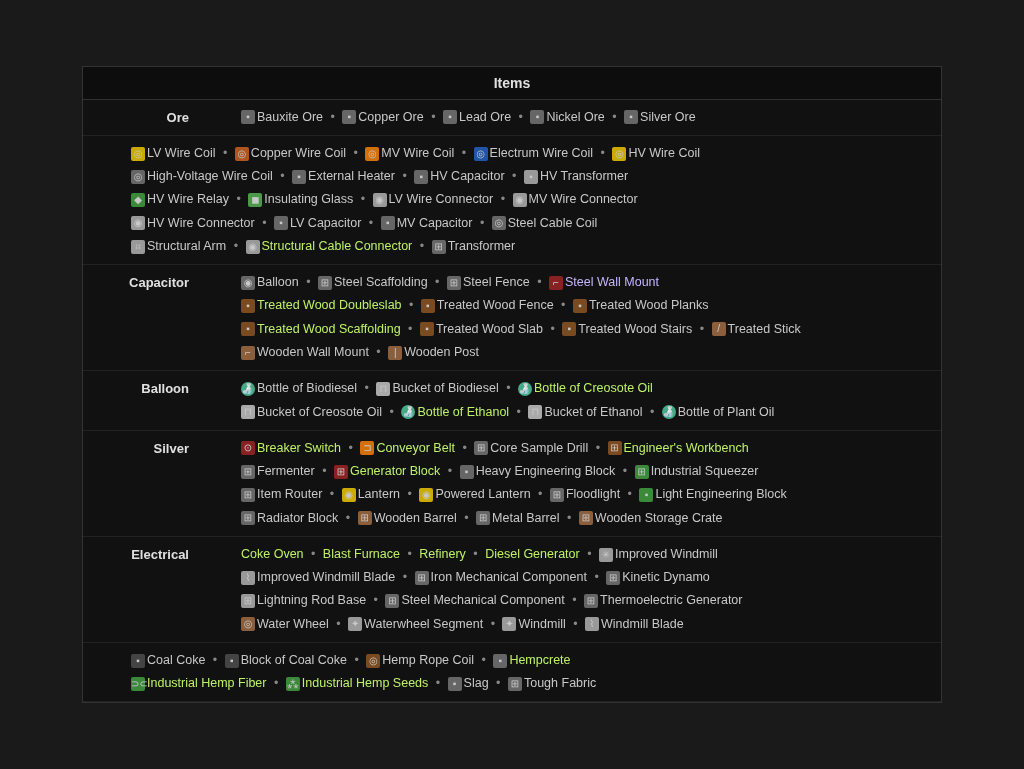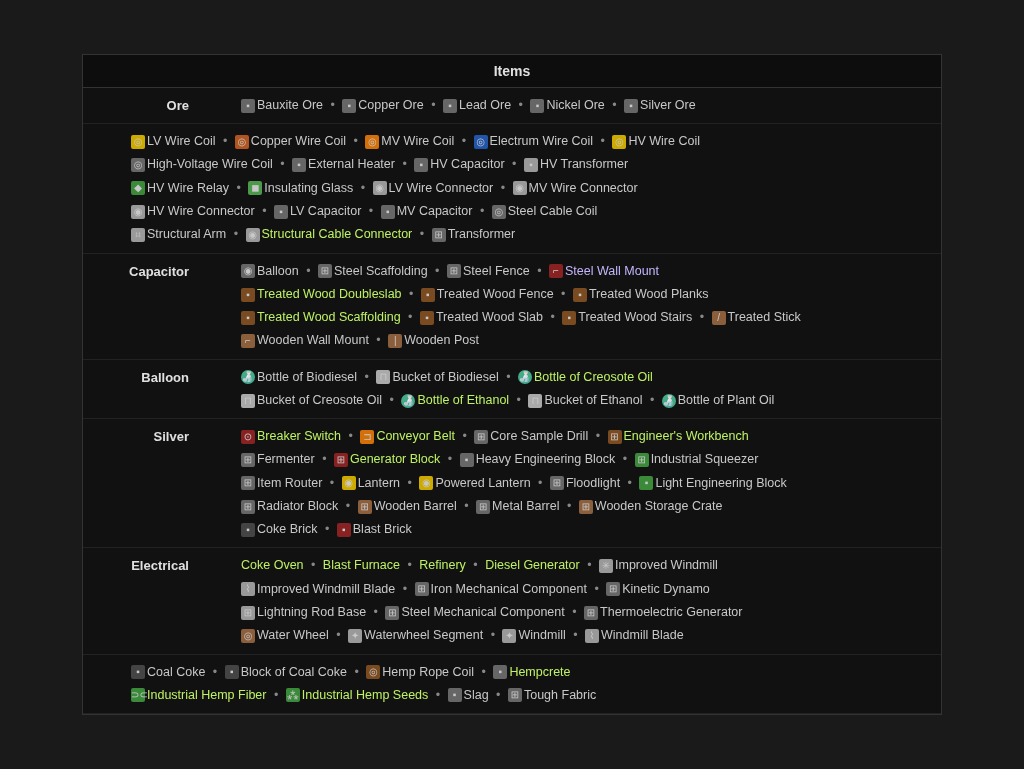--- a/index.html
+++ b/index.html
@@ -131,21 +131,20 @@
           <span class="item-line"><span class="item"><span class="item-icon ico-bucket">⊓</span><span class="item-name normal">Bucket of Creosote Oil</span></span><span class="sep"> • </span><span class="item"><span class="item-icon ico-bottle">🍶</span><span class="item-name orange">Bottle of Ethanol</span></span><span class="sep"> • </span><span class="item"><span class="item-icon ico-bucket">⊓</span><span class="item-name normal">Bucket of Ethanol</span></span><span class="sep"> • </span><span class="item"><span class="item-icon ico-bottle">🍶</span><span class="item-name normal">Bottle of Plant Oil</span></span></span>
         </div>
       </div>
       <div class="category-row">
         <div class="category-label">Silver</div>
         <div class="items-content">
           <span class="item-line"><span class="item"><span class="item-icon ico-red">⊙</span><span class="item-name orange">Breaker Switch</span></span><span class="sep"> • </span><span class="item"><span class="item-icon ico-orange">⊐</span><span class="item-name orange">Conveyor Belt</span></span><span class="sep"> • </span><span class="item"><span class="item-icon ico-gray">⊞</span><span class="item-name normal">Core Sample Drill</span></span><span class="sep"> • </span><span class="item"><span class="item-icon ico-brown">⊞</span><span class="item-name orange">Engineer's Workbench</span></span></span>
           <span class="item-line"><span class="item"><span class="item-icon ico-gray">⊞</span><span class="item-name normal">Fermenter</span></span><span class="sep"> • </span><span class="item"><span class="item-icon ico-red">⊞</span><span class="item-name orange">Generator Block</span></span><span class="sep"> • </span><span class="item"><span class="item-icon ico-gray">▪</span><span class="item-name normal">Heavy Engineering Block</span></span><span class="sep"> • </span><span class="item"><span class="item-icon ico-green">⊞</span><span class="item-name normal">Industrial Squeezer</span></span></span>
           <span class="item-line"><span class="item"><span class="item-icon ico-gray">⊞</span><span class="item-name normal">Item Router</span></span><span class="sep"> • </span><span class="item"><span class="item-icon ico-yellow">◉</span><span class="item-name normal">Lantern</span></span><span class="sep"> • </span><span class="item"><span class="item-icon ico-yellow">◉</span><span class="item-name normal">Powered Lantern</span></span><span class="sep"> • </span><span class="item"><span class="item-icon ico-gray">⊞</span><span class="item-name normal">Floodlight</span></span><span class="sep"> • </span><span class="item"><span class="item-icon ico-green">▪</span><span class="item-name normal">Light Engineering Block</span></span></span>
           <span class="item-line"><span class="item"><span class="item-icon ico-gray">⊞</span><span class="item-name normal">Radiator Block</span></span><span class="sep"> • </span><span class="item"><span class="item-icon ico-wood">⊞</span><span class="item-name normal">Wooden Barrel</span></span><span class="sep"> • </span><span class="item"><span class="item-icon ico-gray">⊞</span><span class="item-name normal">Metal Barrel</span></span><span class="sep"> • </span><span class="item"><span class="item-icon ico-wood">⊞</span><span class="item-name normal">Wooden Storage Crate</span></span></span>
-          <span class="item-line"><span class="item"><span class="item-icon ico-dark">▪</span><span class="item-name normal">Coke Brick</span></span><span class="sep"> • </span><span class="item"><span class="item-icon ico-red">▪</span><span class="item-name normal">Blast Brick</span></span></span>
         </div>
       </div>
       <div class="category-row">
         <div class="category-label">Electrical</div>
         <div class="items-content">
           <span class="item-line"><span class="item"><span class="item-name orange">Coke Oven</span></span><span class="sep"> • </span><span class="item"><span class="item-name orange">Blast Furnace</span></span><span class="sep"> • </span><span class="item"><span class="item-name orange">Refinery</span></span><span class="sep"> • </span><span class="item"><span class="item-name orange">Diesel Generator</span></span><span class="sep"> • </span><span class="item"><span class="item-icon ico-silver">✳</span><span class="item-name normal">Improved Windmill</span></span></span>
           <span class="item-line"><span class="item"><span class="item-icon ico-silver">⌇</span><span class="item-name normal">Improved Windmill Blade</span></span><span class="sep"> • </span><span class="item"><span class="item-icon ico-gray">⊞</span><span class="item-name normal">Iron Mechanical Component</span></span><span class="sep"> • </span><span class="item"><span class="item-icon ico-gray">⊞</span><span class="item-name normal">Kinetic Dynamo</span></span></span>
           <span class="item-line"><span class="item"><span class="item-icon ico-silver">⊞</span><span class="item-name normal">Lightning Rod Base</span></span><span class="sep"> • </span><span class="item"><span class="item-icon ico-gray">⊞</span><span class="item-name normal">Steel Mechanical Component</span></span><span class="sep"> • </span><span class="item"><span class="item-icon ico-gray">⊞</span><span class="item-name normal">Thermoelectric Generator</span></span></span>
           <span class="item-line"><span class="item"><span class="item-icon ico-wood">◎</span><span class="item-name normal">Water Wheel</span></span><span class="sep"> • </span><span class="item"><span class="item-icon ico-silver">✦</span><span class="item-name normal">Waterwheel Segment</span></span><span class="sep"> • </span><span class="item"><span class="item-icon ico-silver">✦</span><span class="item-name normal">Windmill</span></span><span class="sep"> • </span><span class="item"><span class="item-icon ico-silver">⌇</span><span class="item-name normal">Windmill Blade</span></span></span>
         </div>

